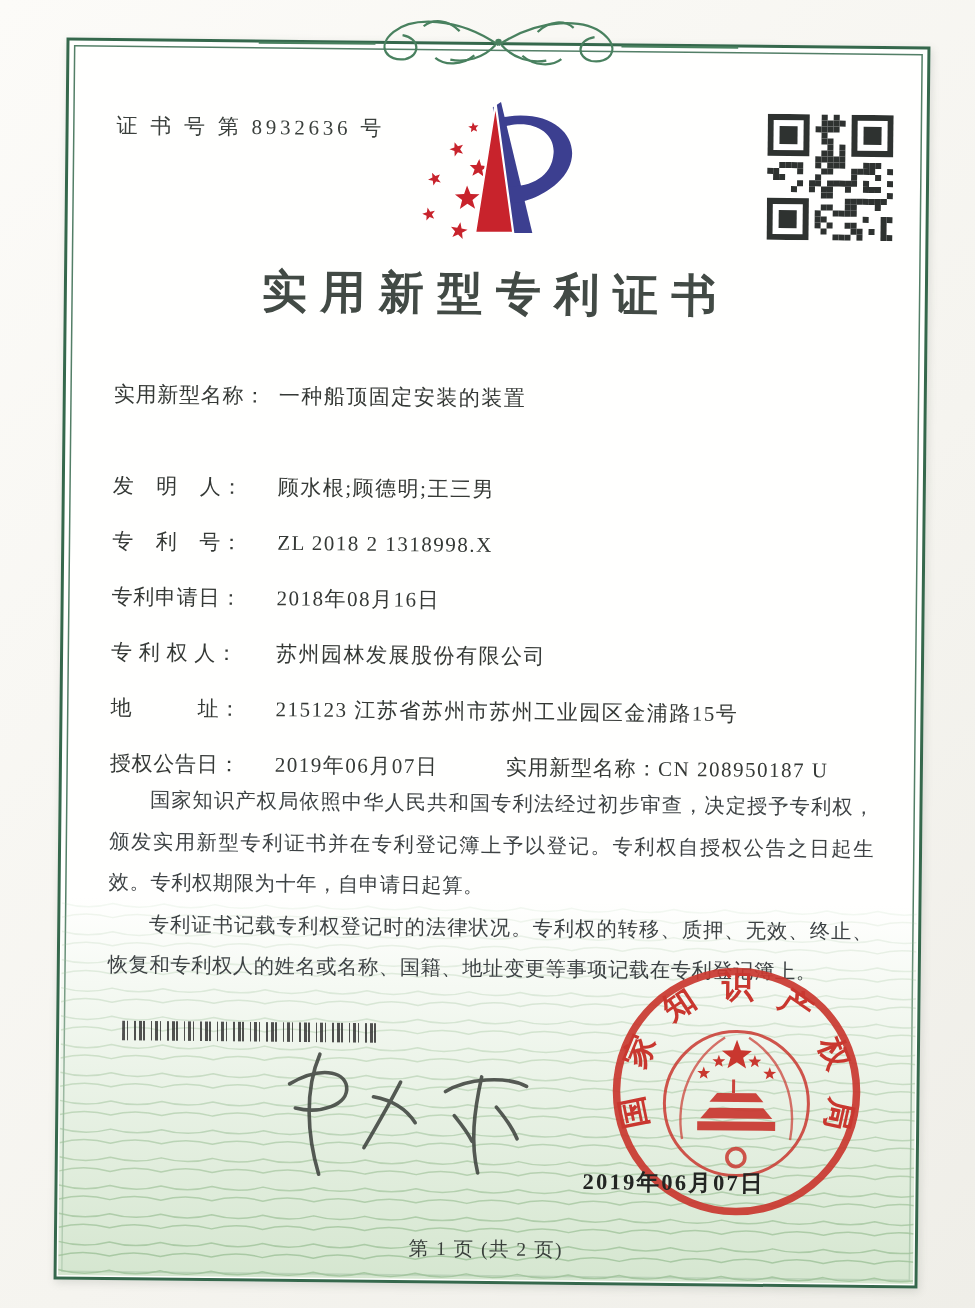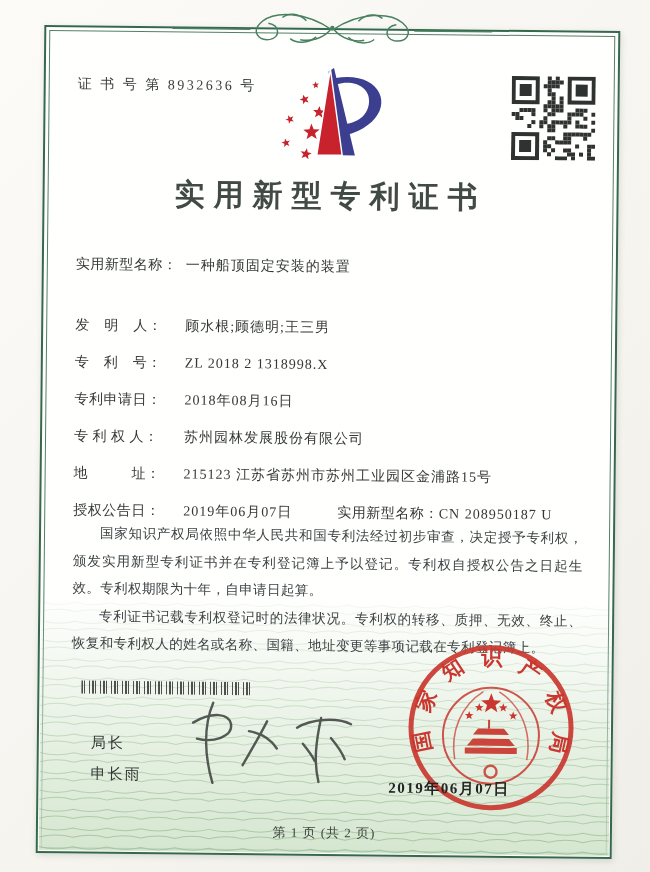--- a/index.html
+++ b/index.html
@@ -284,24 +284,20 @@
         </div>
       </div>
 
       <div class="body-text">
         <p>国家知识产权局依照中华人民共和国专利法经过初步审查，决定授予专利权，颁发实用新型专利证书并在专利登记簿上予以登记。专利权自授权公告之日起生效。专利权期限为十年，自申请日起算。</p>
         <p>专利证书记载专利权登记时的法律状况。专利权的转移、质押、无效、终止、恢复和专利权人的姓名或名称、国籍、地址变更等事项记载在专利登记簿上。</p>
       </div>
 
       <div class="barcode"></div>
 
-      <div class="director">
-        <div>局长</div>
-        <div>申长雨</div>
-      </div>
 
       <svg class="signature" width="190" height="100" viewBox="0 0 190 100">
         <g stroke="#3f443f" stroke-width="2.4" fill="none" stroke-linecap="round" opacity=".88">
           <path d="M34,10 C24,34 26,64 34,90"></path>
           <path d="M14,30 C34,18 50,21 52,31 C54,44 34,50 18,46"></path>
           <path d="M88,28 C80,44 72,58 64,72"></path>
           <path d="M70,38 C82,40 92,46 98,55"></path>
           <path d="M118,34 C132,25 158,23 172,30"></path>
           <path d="M142,24 C137,48 135,68 140,88"></path>
           <path d="M152,44 C158,51 163,58 166,65"></path>

